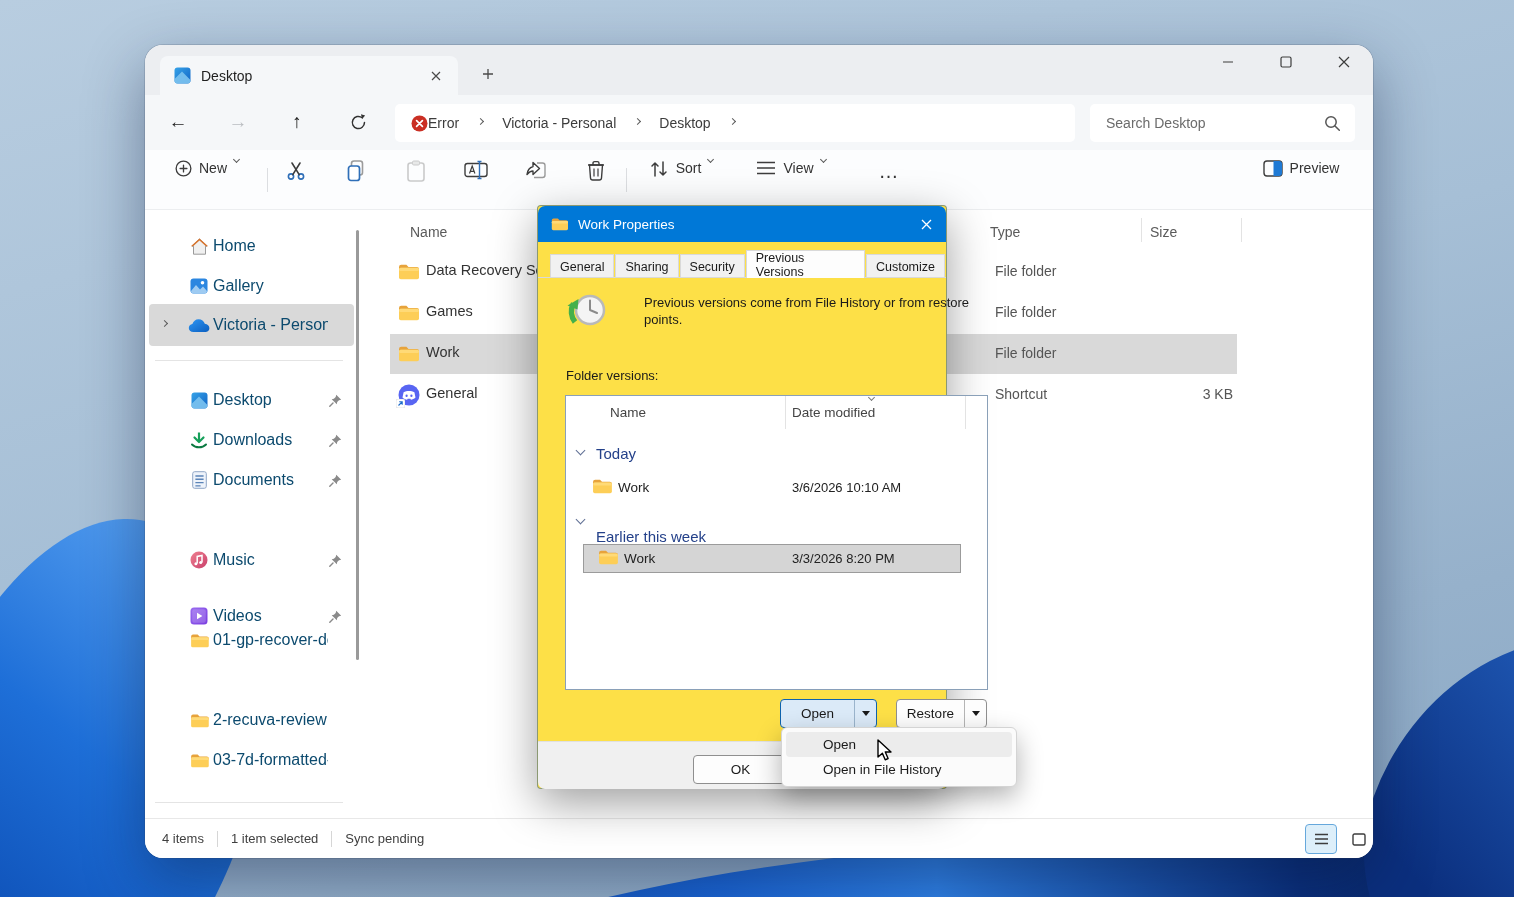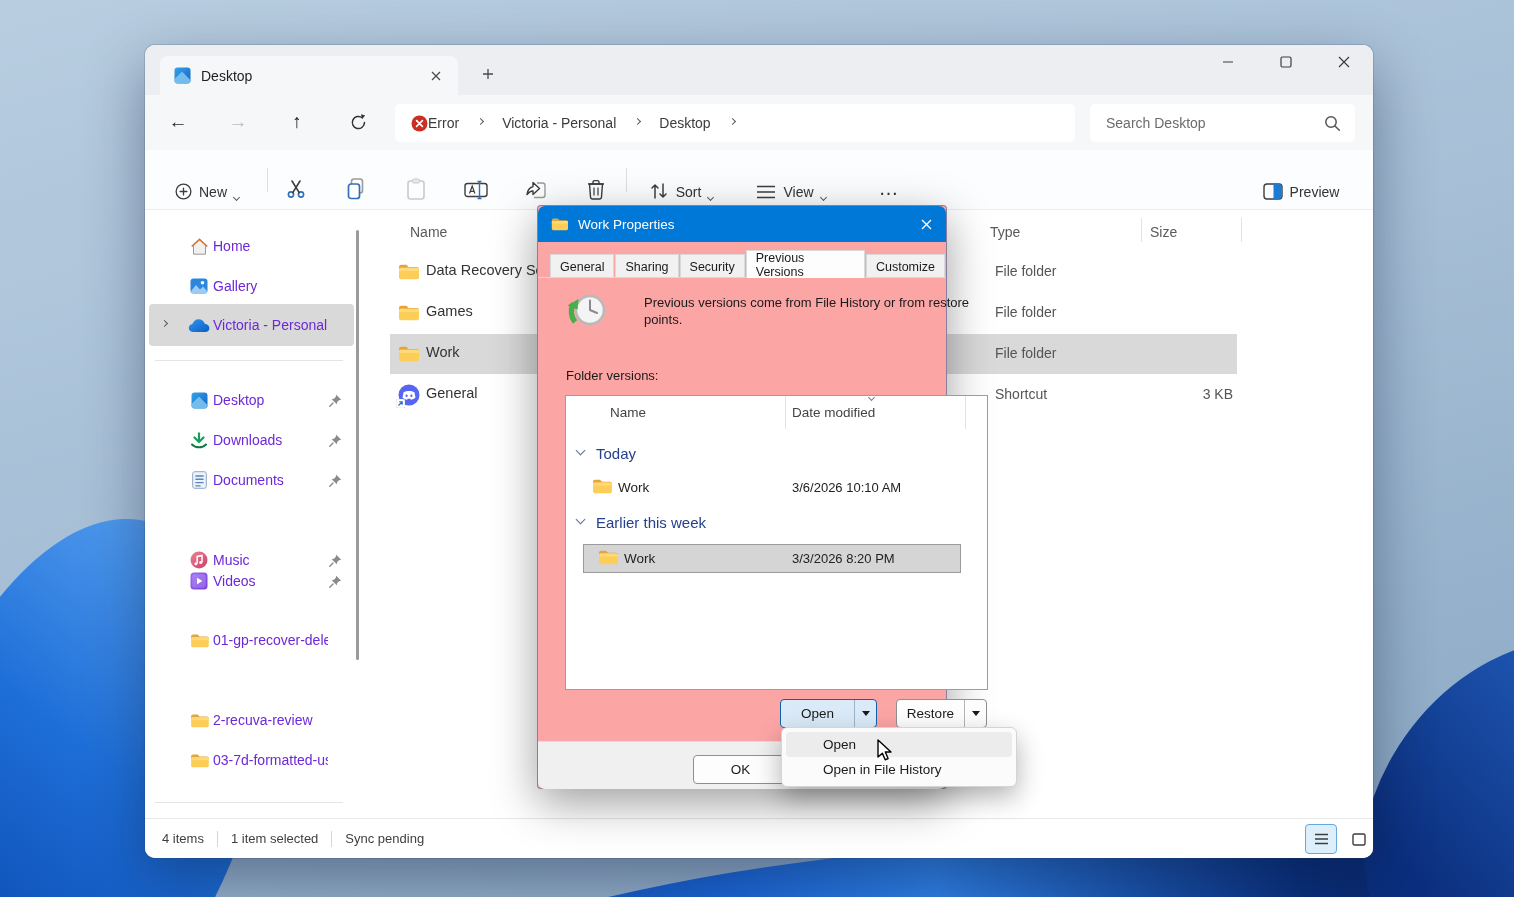--- a/index.html
+++ b/index.html
@@ -7,46 +7,46 @@
   body{font-family:"Liberation Sans","DejaVu Sans",sans-serif;position:relative;background:#a4bdd4}
 
   
   .wallpaper{position:absolute;inset:0;background:linear-gradient(165deg,#b8cde0 0%,#a6bfd6 45%,#96b1cb 75%,#8ba9c5 100%);overflow:hidden;z-index:0}
   .bloom{position:absolute}
   .b1{left:-80px;top:515px;width:330px;height:540px;background:linear-gradient(200deg,#5aa3f2 5%,#1e6fd8 45%,#0b4ab0 85%);border-radius:45% 55% 40% 60%/50% 45% 55% 50%;transform:rotate(18deg)}
   .b2{left:290px;top:843px;width:1450px;height:280px;background:linear-gradient(90deg,#0c3f97,#1b66d6 30%,#2f82e8 45%,#0a2f7c 70%,#06173f 95%);border-radius:50% 40% 0 0/70% 60% 0 0;transform:rotate(-3deg)}
   .b3{left:1368px;top:635px;width:430px;height:430px;background:linear-gradient(210deg,#2e77dd,#0b2f7e 75%);border-radius:50% 50% 45% 55%/55% 45% 55% 45%;transform:rotate(20deg)}
 
   
-  .window{position:absolute;left:145px;top:45px;width:1228px;height:813px;background:#fff;border-radius:10px;box-shadow:0 22px 60px rgba(10,25,60,.42),0 0 0 1px rgba(60,70,90,.18);z-index:1;overflow:hidden}
+  .window{position:absolute;left:145px;top:45px;width:1228px;height:813px;background:#fff;border-radius:18px;box-shadow:0 22px 60px rgba(10,25,60,.42),0 0 0 1px rgba(60,70,90,.18);z-index:1;overflow:hidden}
   .tabstrip{position:absolute;left:0;top:0;right:0;height:50px;background:#eceef1}
   .tab{position:absolute;left:15px;top:11px;width:298px;height:39px;background:#f5f7f9;border-radius:8px 8px 0 0;display:flex;align-items:center}
   .tab .tico{margin-left:14px;display:flex}
   .tab .tlabel{margin-left:10px;font-size:14px;color:#1f1f1f}
   .tab .tclose{position:absolute;right:12px;top:9px;width:21px;height:21px;display:flex;align-items:center;justify-content:center;border-radius:4px}
   .newtab{position:absolute;left:330px;top:16px;width:26px;height:26px;display:flex;align-items:center;justify-content:center;border-radius:4px}
   .winctl{position:absolute;top:2px;width:46px;height:30px;display:flex;align-items:center;justify-content:center}
 
   .navbar{position:absolute;left:0;top:50px;right:0;height:55px;background:#f5f7f9}
   .navbtn{position:absolute;top:8px;width:38px;height:38px;display:flex;align-items:center;justify-content:center;border-radius:5px;font-size:19px;color:#222}
   .navbtn.dis{color:#b9bcc0}
   .addrbar{position:absolute;left:250px;top:9px;width:680px;height:38px;background:#fff;border-radius:5px;display:flex;align-items:center;font-size:14px;color:#3c3c3c}
   .crumb{display:flex;align-items:center}
   .searchbox{position:absolute;left:945px;top:9px;width:265px;height:38px;background:#fff;border-radius:5px;display:flex;align-items:center;font-size:14px;color:#6b6b6b}
 
   .toolbar{position:absolute;left:0;top:105px;right:0;height:60px;background:#fcfdfe;border-bottom:1px solid #eceef0}
-  .tbtn{position:absolute;top:10px;height:40px;display:flex;align-items:flex-end;justify-content:center;gap:7px;border-radius:5px;font-size:14px;color:#333}
+  .tbtn{position:absolute;top:10px;height:40px;display:flex;align-items:flex-start;justify-content:center;gap:7px;border-radius:5px;font-size:14px;color:#333}
   .tsep{position:absolute;top:18px;width:1px;height:24px;background:#dcdee1}
   .chev{display:inline-block;width:7px;height:7px;border-right:1.5px solid #5a5a5a;border-bottom:1.5px solid #5a5a5a;transform:rotate(45deg);margin-top:-3px}
   .chev.r{transform:rotate(-45deg)}
   .chev.s{width:5px;height:5px}
 
   .content{position:absolute;left:0;top:165px;right:0;height:608px;background:#fff}
   
-  .side-item{position:absolute;left:4px;width:205px;height:36px;border-radius:4px;display:flex;align-items:center;font-size:14px;color:#6d28d9;overflow:hidden;white-space:nowrap}
+  .side-item{position:absolute;left:4px;width:205px;height:36px;border-radius:4px;display:flex;align-items:center;font-size:16px;color:#0c4a6e;overflow:hidden;white-space:nowrap}
   .side-item .sico{position:absolute;left:38px;width:24px;display:flex;justify-content:center}
   .side-item .slabel{position:absolute;left:64px;right:26px;overflow:hidden;white-space:nowrap}
   .side-item .pin{position:absolute;right:12px;display:flex}
   .side-item.sel{background:#d9d9d9}
   .sdivider{position:absolute;left:10px;width:188px;height:1px;background:#e4e4e4}
   .sscroll{position:absolute;left:211px;top:20px;width:3px;height:430px;background:#9a9a9a;border-radius:2px}
   
   .fhead{position:absolute;font-size:14px;color:#5a5a5a}
   .fline{position:absolute;top:8px;width:1px;height:24px;background:#e3e3e3}
   .frow-sel{position:absolute;left:245px;top:124px;width:847px;height:40px;background:#d9d9d9}
@@ -56,21 +56,21 @@
   .frow .ftype{position:absolute;left:850px;top:11px;font-size:14px;color:#555;white-space:nowrap}
   .frow .fsize{position:absolute;left:990px;top:11px;width:98px;text-align:right;font-size:14px;color:#555}
   .badge{position:absolute;left:-2px;bottom:-2px}
 
   .statusbar{position:absolute;left:0;top:773px;right:0;height:40px;background:#fff;border-top:1px solid #e8e8e8;display:flex;align-items:center;font-size:13px;color:#3f3f3f}
   .ssep{width:1px;height:16px;background:#d6d6d6;margin:0 13px}
   .viewtoggle{position:absolute;top:5px;width:32px;height:30px;border-radius:4px;display:flex;align-items:center;justify-content:center}
   .viewtoggle.active{background:#ddeffa;border:1px solid #66a8dc}
 
   
-  .dialog{position:absolute;left:537px;top:205px;width:410px;height:584px;background:#fca5a5;border:1px solid rgba(45,95,150,.55);border-radius:4px;box-shadow:0 14px 45px rgba(0,0,0,.38);z-index:2;font-size:13px;color:#1a1a1a}
+  .dialog{position:absolute;left:537px;top:205px;width:410px;height:584px;background:#fde047;border:1px solid rgba(45,95,150,.55);border-radius:4px;box-shadow:0 14px 45px rgba(0,0,0,.38);z-index:2;font-size:13px;color:#1a1a1a}
   .dtitle{position:absolute;left:0;top:0;right:0;height:36px;background:#0078d7;border-radius:7px 7px 0 0;display:flex;align-items:center}
   .dtitle .dlabel{margin-left:10px;color:#fff;font-size:13.5px}
   .dclose{position:absolute;right:4px;top:3px;width:32px;height:30px;display:flex;align-items:center;justify-content:center;border-radius:5px}
   .dtabs{position:absolute;left:12px;top:44px;height:28px;display:flex;align-items:flex-end}
   .dtab{height:24px;padding:0 9px;background:#f1f1f1;border:1px solid #d9d9d9;border-bottom:none;display:flex;align-items:center;font-size:12.5px;color:#1a1a1a;margin-right:1px}
   .dtab.active{height:28px;background:#fdfdfd;position:relative;z-index:3}
   .dtabline{position:absolute;left:0;top:71px;right:0;height:1px;background:#d9d9d9}
   .vlist{position:absolute;left:27px;top:189px;width:423px;height:295px;background:#fff;border:1px solid #8aa0b8}
   .vhead{position:absolute;top:9px;font-size:13.5px;color:#444}
   .vline{position:absolute;top:0;width:1px;height:33px;background:#e3e3e3}
@@ -377,21 +377,21 @@
           </svg>
       </span>
       <span class="slabel">Music</span>
       <span class="pin">
         <svg width="13" height="13" viewBox="0 0 13 13">
             <path d="M7.2 0.8 12.2 5.8 10 6.3 8.2 8.1 7.8 10.3 2.7 5.2 4.9 4.8 6.7 3Z" fill="#8a8a8a"></path>
             <path d="M4 9 0.8 12.2" stroke="#8a8a8a" stroke-width="1.4" stroke-linecap="round"></path>
           </svg>
       </span>
     </div>
-    <div class="side-item" style="top:353px">
+    <div class="side-item" style="top:388px">
       <span class="sico">
         <svg width="18" height="18" viewBox="0 0 18 18">
             <defs>
               <linearGradient id="vg1" x1="0" y1="0" x2="1" y2="1">
                 <stop offset="0" stop-color="#9a6cf0"></stop>
                 <stop offset="1" stop-color="#7a3de0"></stop>
               </linearGradient>
             </defs>
             <rect x="0.5" y="0.5" width="17" height="17" rx="3.5" fill="url(#vg1)"></rect>
             <rect x="2.2" y="2.2" width="13.6" height="13.6" rx="2" fill="#fff" opacity="0.18"></rect>
@@ -583,21 +583,21 @@
       <svg width="20" height="16" viewBox="0 0 21 17">
           <path d="M1 4 a2.2 2.2 0 0 1 2.2 -2.2 h5.2 l2.1 2.1 h8.3 a2.2 2.2 0 0 1 2.2 2.2 v1 H1Z" fill="#e7a33c"></path>
           <rect x="1" y="4.8" width="20" height="11.4" rx="1.8" fill="#fdce57"></rect>
           <rect x="1" y="4.8" width="20" height="3.2" rx="1.6" fill="#ffdd80" opacity=".8"></rect>
         </svg>
     </span>
     <span class="vname" style="left:52px;top:84px">Work</span>
     <span class="vdate" style="top:84px">3/6/2026 10:10 AM</span>
 
     <span class="chev vgchev" style="top:123px"></span>
-    <div class="vgroup" style="top:118px">Earlier this week</div>
+    <div class="vgroup" style="top:132px">Earlier this week</div>
     <div class="vrow-sel"></div>
     <span style="position:absolute;left:32px;top:153px">
       <svg width="20" height="16" viewBox="0 0 21 17">
           <path d="M1 4 a2.2 2.2 0 0 1 2.2 -2.2 h5.2 l2.1 2.1 h8.3 a2.2 2.2 0 0 1 2.2 2.2 v1 H1Z" fill="#e7a33c"></path>
           <rect x="1" y="4.8" width="20" height="11.4" rx="1.8" fill="#fdce57"></rect>
           <rect x="1" y="4.8" width="20" height="3.2" rx="1.6" fill="#ffdd80" opacity=".8"></rect>
         </svg>
     </span>
     <span class="vname" style="left:58px;top:155px">Work</span>
     <span class="vdate" style="top:155px">3/3/2026 8:20 PM</span>

